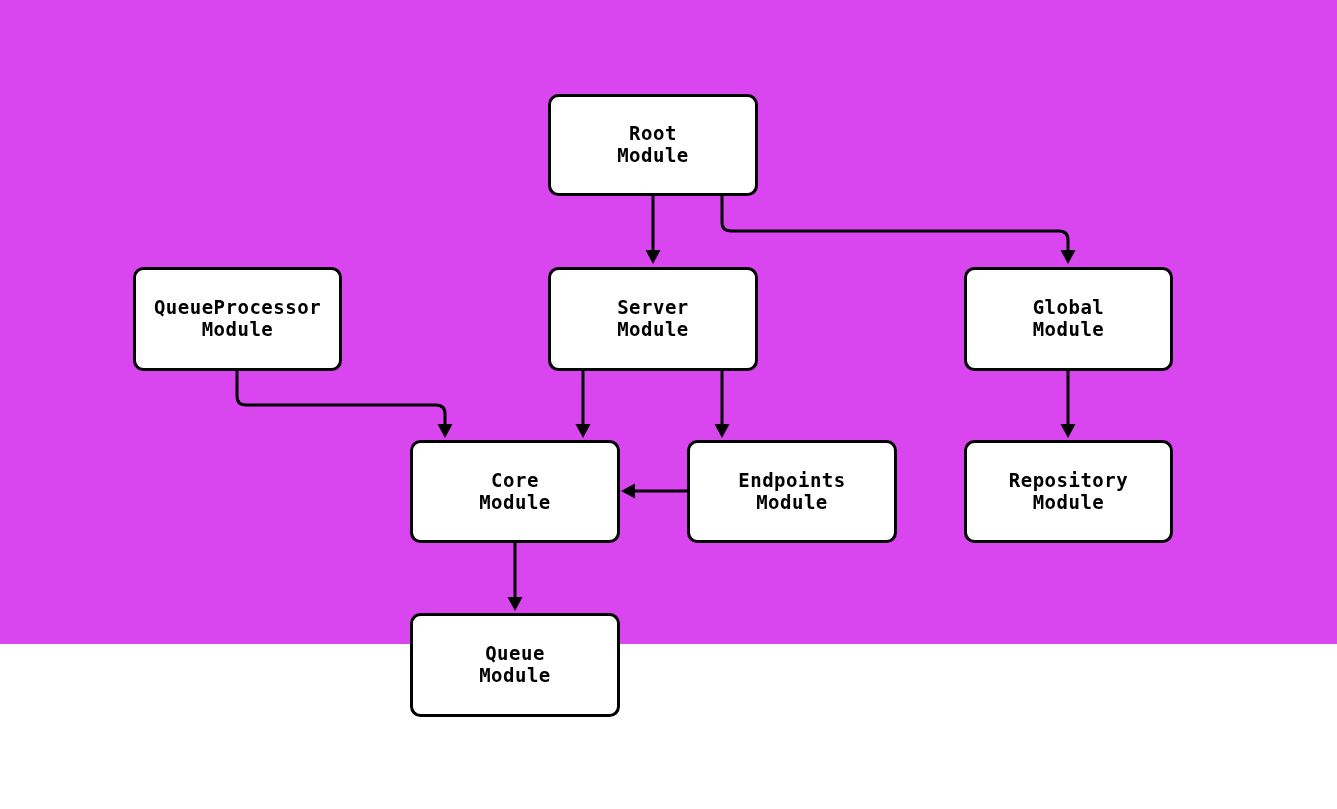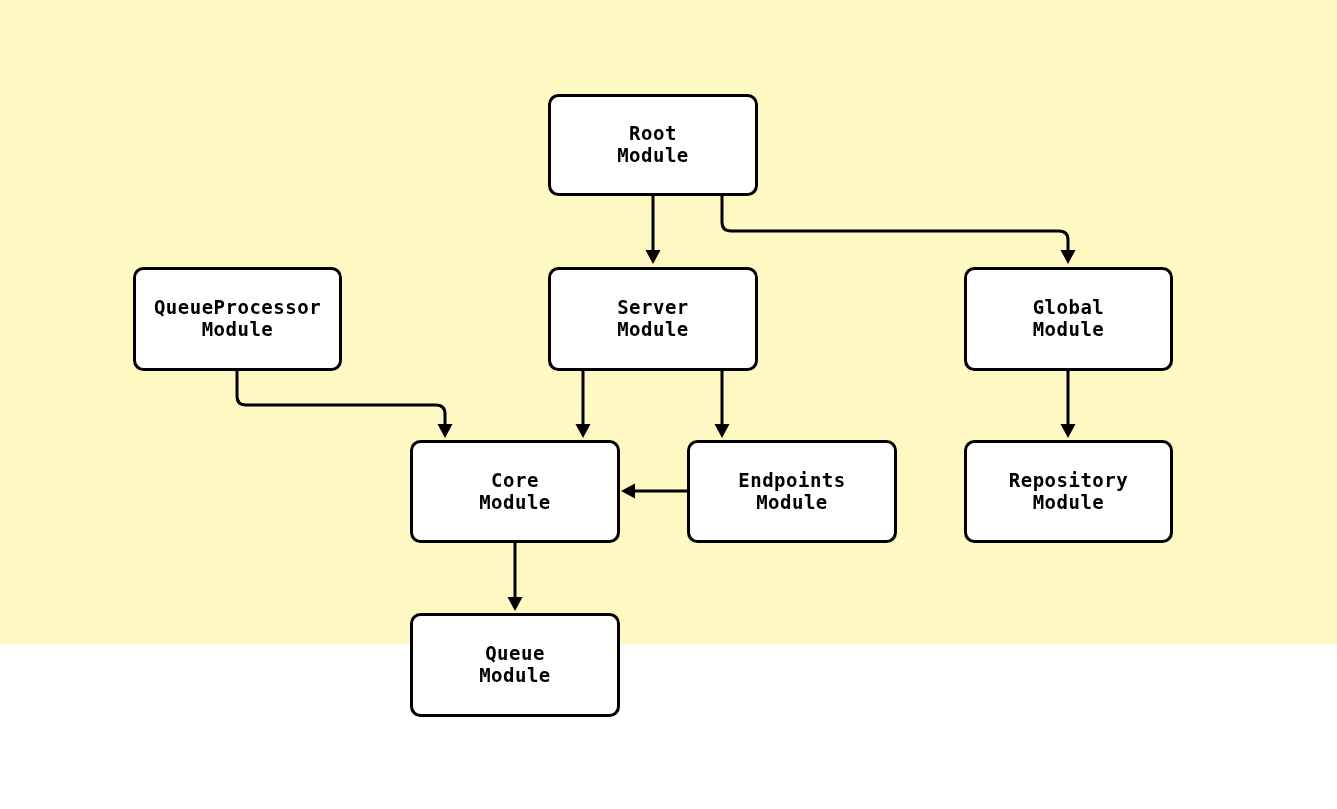--- a/index.html
+++ b/index.html
@@ -11,21 +11,21 @@
   body {
     width: 1337px;
     height: 809px;
     overflow: hidden;
     font-family: "DejaVu Sans Mono", "Liberation Mono", monospace;
   }
   #diagram-root {
     position: relative;
     width: 1337px;
     height: 644px;
-    background: #fef9c3;
+    background: #d946ef;
   }
   svg.diagram-canvas {
     position: absolute;
     top: 0;
     left: 0;
     width: 1337px;
     height: 809px;
     display: block;
   }
   .node-box {

